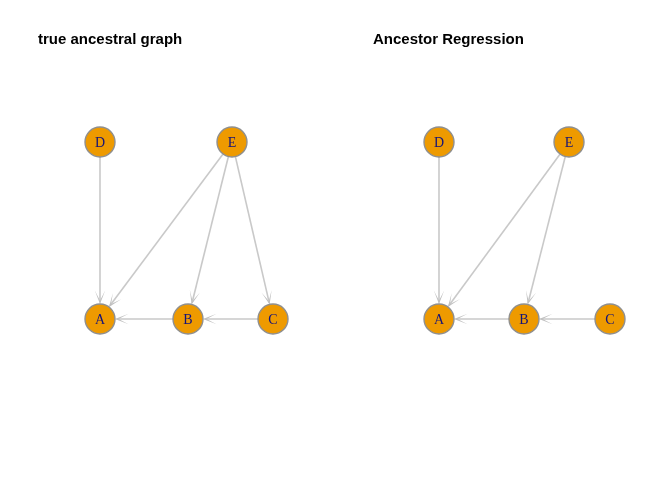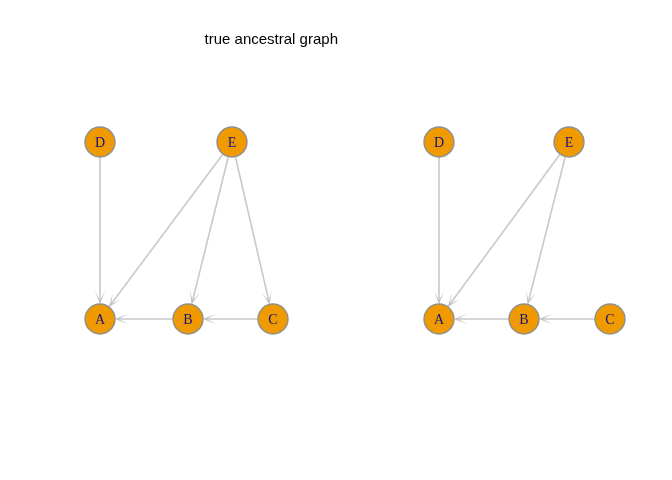--- a/index.html
+++ b/index.html
@@ -16,23 +16,23 @@
   }
   #canvas-root {
     position: absolute;
     left: 0; top: 0;
     width: 672px;
     height: 480px;
     background: #ffffff;
   }
   .panel-title {
     position: absolute;
-    text-align: right;
+    text-align: left;
     font-family: "Liberation Sans", sans-serif;
-    font-weight: normal;
+    font-weight: bold;
     font-size: 15px;
     color: #000000;
     white-space: nowrap;
     letter-spacing: 0px;
   }
   #title-left  { left: 38px;  top: 30px; width: 300px; }
   #title-right { left: 373px; top: 30px; width: 300px; }
 
   svg.graph-layer {
     position: absolute;
@@ -64,20 +64,21 @@
     pointer-events: none;
   }
 </style>
 </head>
 <body>
 
 <div id="canvas-root">
 
   <div class="panel-title" id="title-left">true ancestral graph</div>
 
+  <div class="panel-title" id="title-right">Ancestor Regression</div>
 
   <svg class="graph-layer" id="graph-svg" viewBox="0 0 672 480" xmlns="http://www.w3.org/2000/svg">
       <g>
         <g>
           <line x1="100" y1="157" x2="100" y2="302.5" class="edge-line"></line>
           <polygon points="100,304 94.8,290.5 100,300.4 105.2,290.5" class="arrow-head"></polygon>
           <line x1="223.03264180404375" y1="154.02441212639587" x2="109.86409401555187" y2="305.7731466609645" class="edge-line"></line>
           <polygon points="108.96735819595625,306.9755878736041 112.86951770183298,293.04493278524967 111.11952416298575,304.0897289632691 121.20644344280079,299.26230113444603" class="arrow-head"></polygon>
           <line x1="228.38132007064956" y1="156.5569624430688" x2="191.98054792228547" y2="302.9873413126243" class="edge-line"></line>
           <polygon points="191.61867992935044,304.4430375569312 189.82907821883532,290.08729564932776 192.48716311239454,300.9493665705947 199.92190551269636,292.5962470670107" class="arrow-head"></polygon>

